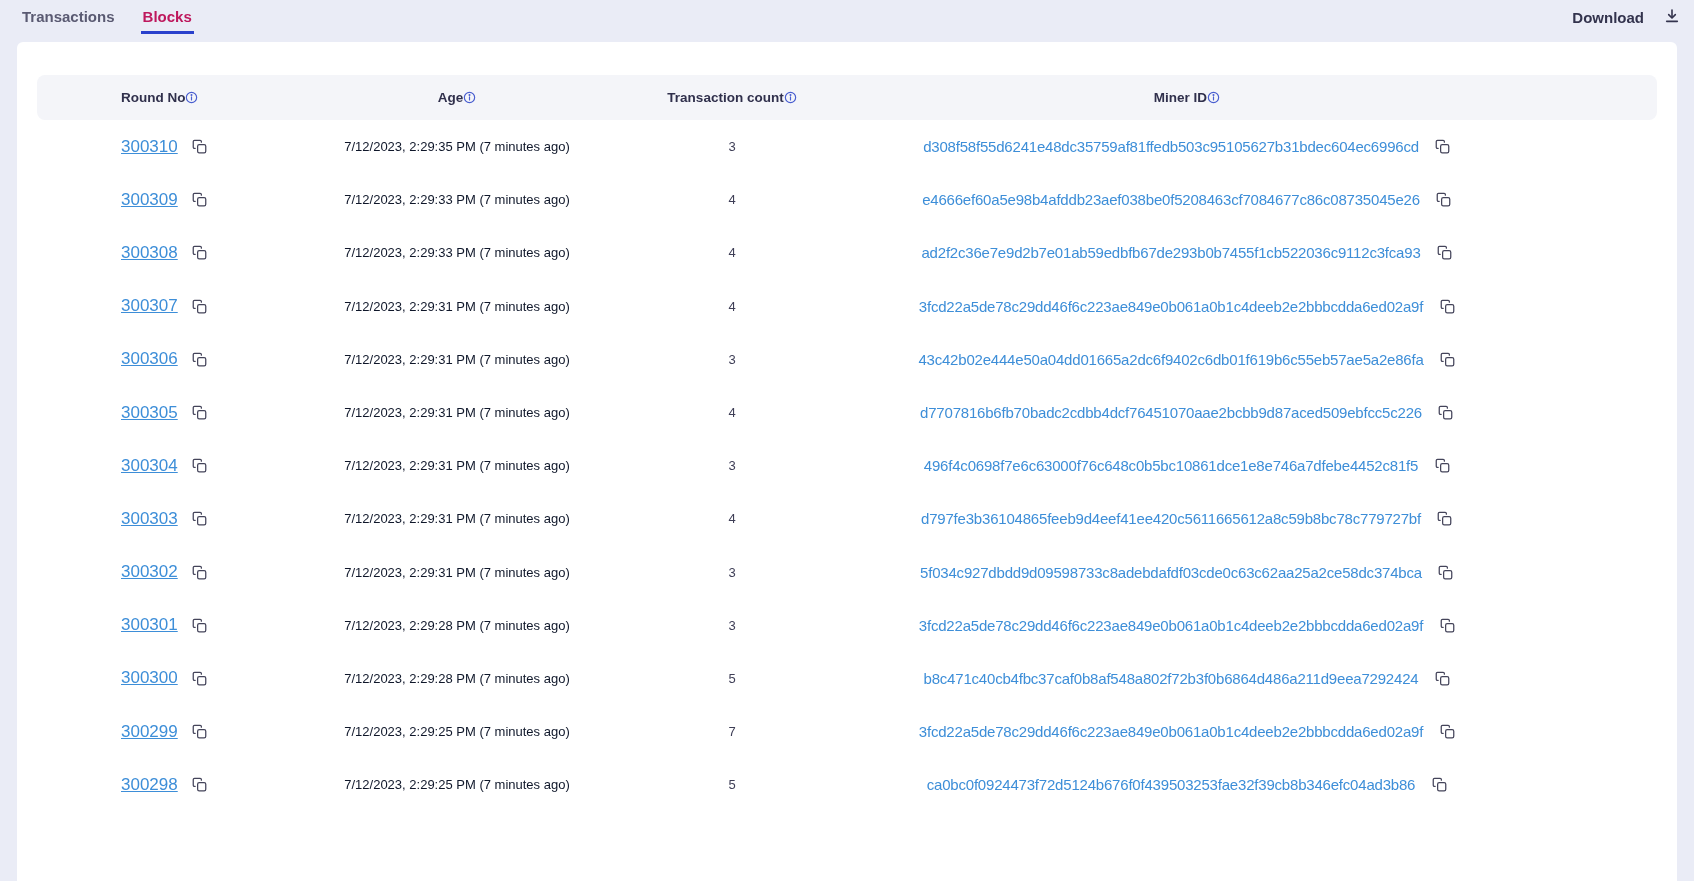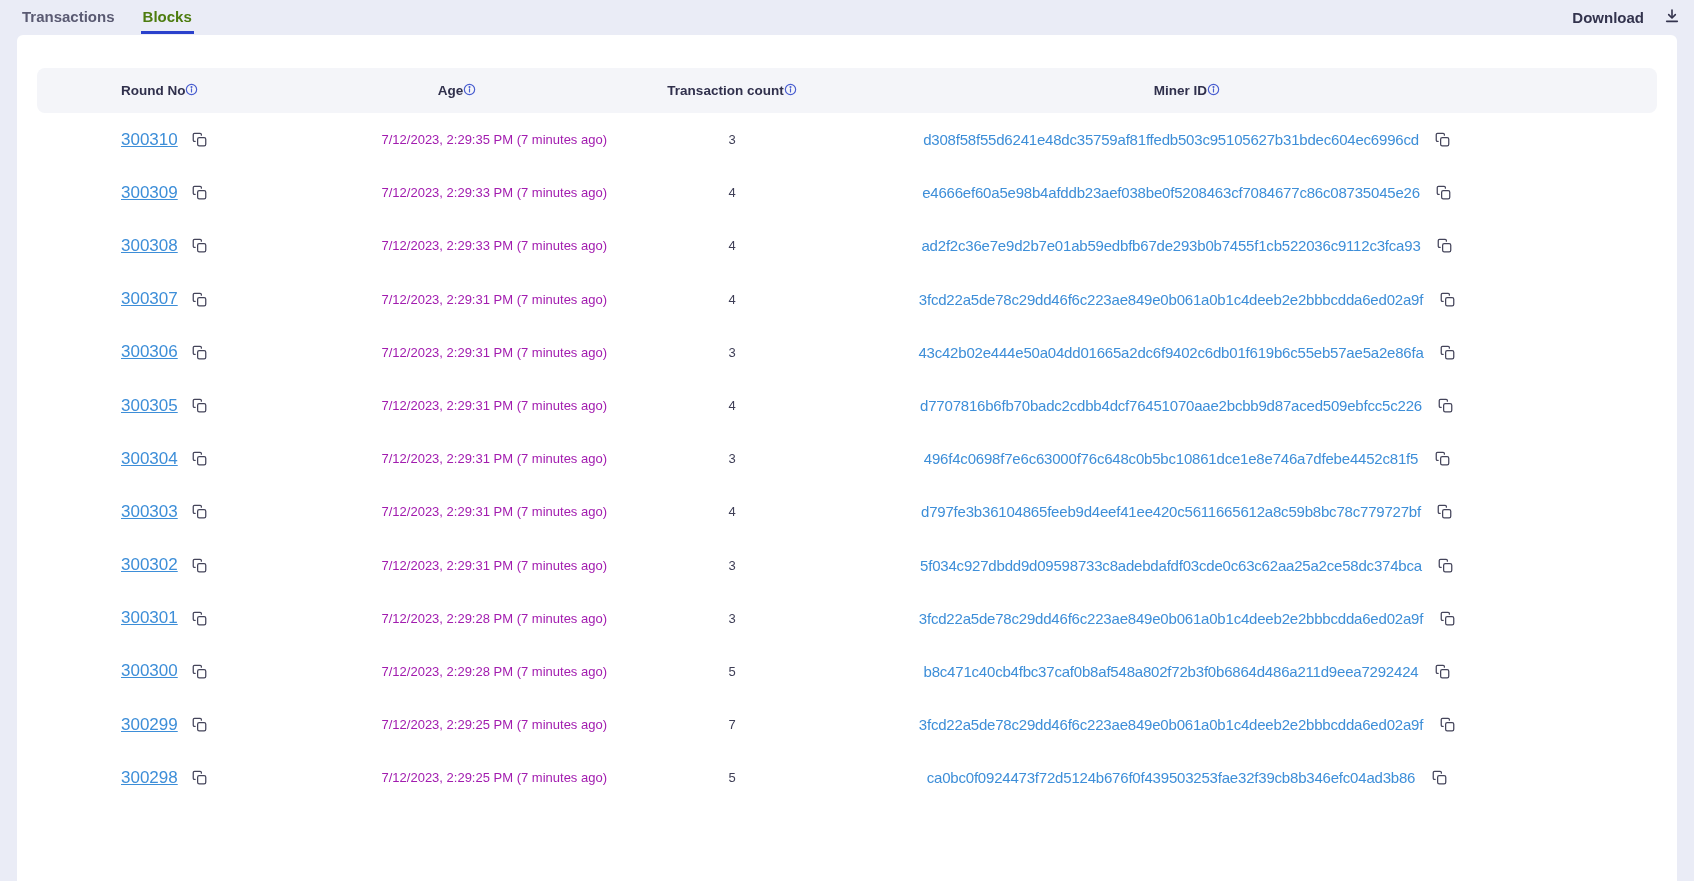--- a/index.html
+++ b/index.html
@@ -7,31 +7,31 @@
   body {
     width: 1694px; height: 881px;
     background: #eaecf6;
     font-family: "Liberation Sans", sans-serif;
     overflow: hidden;
     color: #3e3e56;
   }
 
   
   .topbar {
-    height: 35px;
+    height: 42px;
     display: flex; align-items: flex-start; justify-content: space-between;
     padding: 6px 14px 0 20px;
   }
   .tabs { display: flex; gap: 24px; }
   .tab {
     font-size: 15px; font-weight: 600; color: #5a5a72;
     padding: 2px 2px 6px 2px; cursor: pointer; text-decoration: none;
     border-bottom: 3px solid transparent;
   }
-  .tab.active { color: #4d7c0f; border-bottom-color: #2a41cc; }
+  .tab.active { color: #be185d; border-bottom-color: #2a41cc; }
   .download {
     display: flex; align-items: center; gap: 20px;
     font-size: 15px; font-weight: 700; color: #33334d; cursor: pointer;
     padding-top: 2px;
   }
   .download svg { width: 16px; height: 16px; }
 
   
   .card {
     margin: 0 17px;
@@ -47,35 +47,35 @@
     display: grid;
     grid-template-columns: 270px 300px 250px 1fr;
     align-items: center;
     height: 45px;
     background: #f4f5f9;
     border-radius: 8px;
     color: #30304c;
     font-size: 13.5px;
     font-weight: 700;
   }
-  .th { display: flex; justify-content: center; }
+  .th { display: flex; align-items: center; justify-content: center; }
   .th.th-round { justify-content: flex-start; padding-left: 84px; }
   .th.th-miner { padding-right: 140px; }
   .info-ic { width: 13px; height: 13px; color: #4a5fd0; flex: 0 0 auto; display: inline-flex; }
   .info-ic svg { width: 13px; height: 13px; }
 
   .tr {
     display: grid;
     grid-template-columns: 270px 300px 250px 1fr;
     align-items: center;
     height: 53.2px;
     font-size: 13px;
   }
   .td-round { display: flex; align-items: center; gap: 14px; padding-left: 84px; }
-  .td-age   { text-align: right; color: #a21caf; }
+  .td-age   { text-align: center; color: #0f172a; }
   .td-count { text-align: center; color: #3e3e56; }
   .td-miner { display: flex; align-items: center; justify-content: center; gap: 16px; padding-right: 140px; }
 
   a.link { color: #3d8ed8; text-decoration: none; cursor: pointer; }
   .td-round a.link { font-size: 17px; text-decoration: underline; }
   .td-miner a.link { font-size: 15px; letter-spacing: -0.2px; white-space: nowrap; }
 
   .copy-btn {
     width: 16px; height: 16px; color: #44445a; cursor: pointer;
     display: inline-flex; align-items: center; justify-content: center; flex: 0 0 auto;

